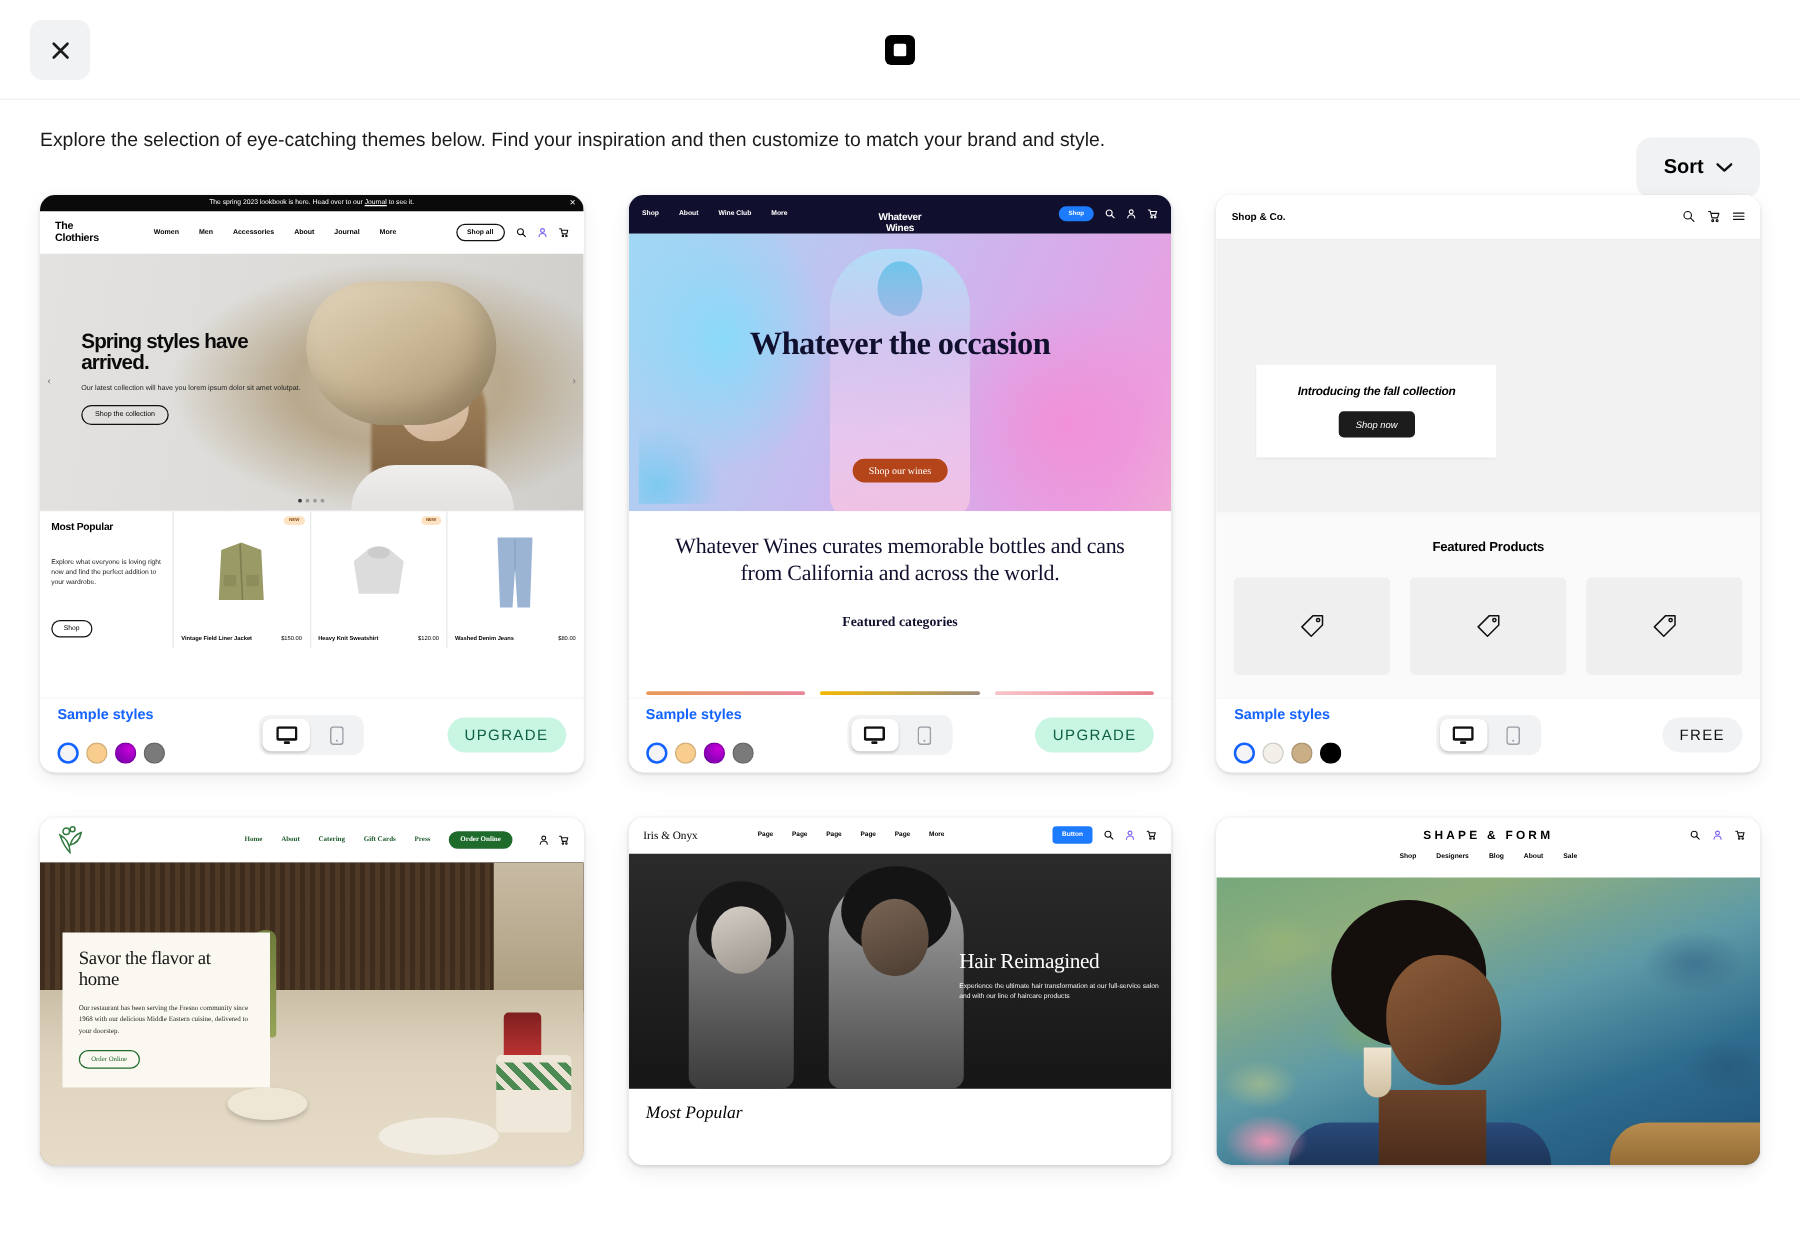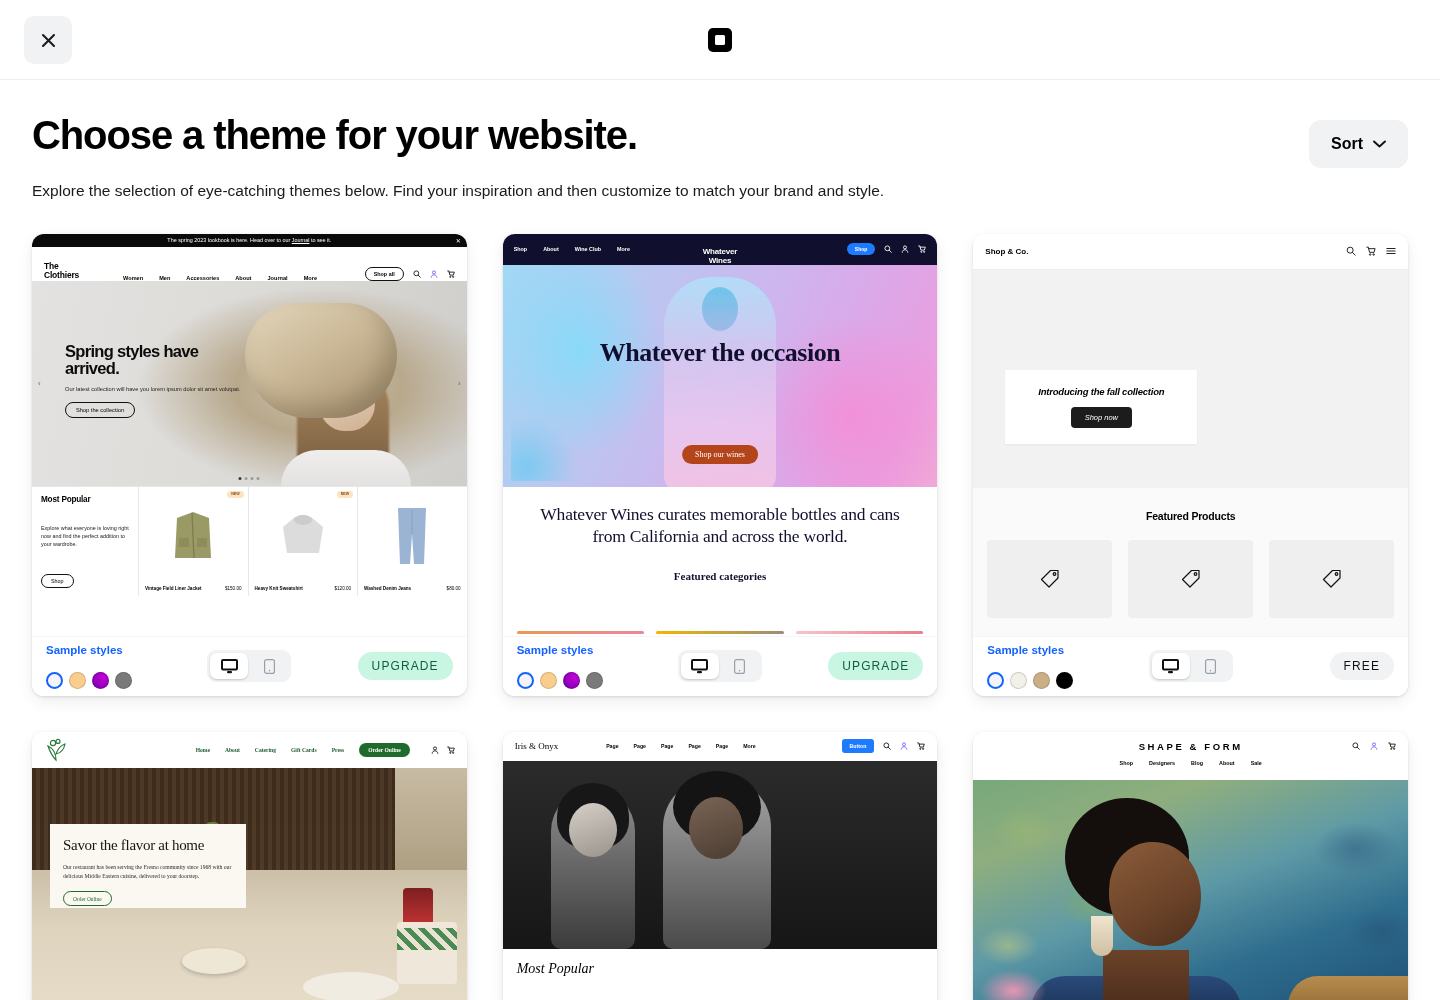--- a/index.html
+++ b/index.html
@@ -104,21 +104,21 @@
   
   
   .c1-banner {
     height: 13px; background: #0a0a0a; color: #fff;
     font-size: 5.4px; display: flex; align-items: center; justify-content: center;
     position: relative;
   }
   .c1-banner u { text-underline-offset: 1px; }
   .c1-banner .bx { position: absolute; right: 6px; font-size: 6px; }
   .c1-nav {
-    height: 34px; display: flex; align-items: flex-end; padding: 0 12px;
+    height: 34px; display: flex; align-items: center; padding: 0 12px;
     background: #fff; gap: 0;
   }
   .c1-logo { font-size: 8.5px; font-weight: 700; line-height: 1.1; letter-spacing: -.2px; }
   .c1-links { display: flex; gap: 16px; margin-left: 44px; font-size: 5.6px; font-weight: 700; }
   .c1-right { margin-left: auto; display: flex; align-items: center; gap: 9px; }
   .c1-shopall {
     border: 1px solid #111; border-radius: 10px; font-size: 5.4px; font-weight: 700;
     padding: 3px 8px;
   }
   .c1-hero {
@@ -224,21 +224,21 @@
   .c4-curtain { position:absolute; right:0; top:0; width:72px; height:130px; background: linear-gradient(180deg,#c8bba4,#a79878); }
   .c4-table { position:absolute; left:0; right:0; bottom:0; height: 140px;
     background: linear-gradient(180deg,#cbbfa8 0%, #ded3bd 40%, #e7dcc8 100%); }
   .c4-dish1 { position:absolute; left:150px; bottom:36px; width:64px; height:26px; border-radius:50%; background:#efe7d6; box-shadow:0 2px 4px rgba(0,0,0,.2);}
   .c4-dish2 { position:absolute; right:68px; bottom:8px; width:96px; height:30px; border-radius:50%; background:#f0ece1; }
   .c4-jar { position:absolute; right:34px; top:120px; width:30px; height:38px; border-radius:4px; background: linear-gradient(180deg,#7e1f1f,#c23434); }
   .c4-bottle { position:absolute; left:172px; top:54px; width:17px; height:86px; border-radius:7px 7px 3px 3px; background: linear-gradient(180deg,#6d7a3a,#97a55a); }
   .c4-mill { position:absolute; left:146px; top:70px; width:16px; height:70px; border-radius:4px; background: linear-gradient(180deg,#c9721f,#8d4a12); }
   .c4-box { position:absolute; right:10px; bottom:26px; width:60px; height:62px; border-radius:4px; background:#efe8da; }
   .c4-box i { position:absolute; inset: 6px 0 auto 0; height:22px; background: repeating-linear-gradient(45deg,#2f7a3c 0 5px, #e9e2d3 5px 10px); opacity:.85; display:block;}
-  .c4-card { position:absolute; left: 18px; top: 56px; width: 196px; background:#fbf8f1; padding: 13px 13px 2px; }
+  .c4-card { position:absolute; left: 18px; top: 56px; width: 166px; background:#fbf8f1; padding: 13px 13px 15px; }
   .c4-h1 { font-family:"Liberation Serif", serif; font-size: 15px; line-height: 1.18; color:#161616; letter-spacing:-.3px;}
   .c4-p { font-family:"Liberation Serif", serif; font-size: 5.6px; line-height:1.62; margin-top: 9px; color:#2b2b2b;}
   .c4-cta { display:inline-block; margin-top: 10px; border:1px solid #1f6b2c; color:#1f6b2c; font-family:"Liberation Serif", serif; border-radius:9px; font-size:5.4px; padding: 3.5px 9px; }
 
   
   .c5-nav { height: 29px; background:#fff; display:flex; align-items:center; padding: 0 12px; }
   .c5-logo { font-family:"Liberation Serif", serif; font-size: 9px; }
   .c5-links { display:flex; gap:15px; margin-left: 48px; font-size:5.2px; font-weight:700; }
   .c5-right { margin-left:auto; display:flex; align-items:center; gap: 9px; }
   .c5-btn { background:#1d7bff; color:#fff; border-radius:3px; font-size:5.2px; font-weight:700; padding:4px 8px; }
@@ -295,21 +295,20 @@
   </button>
   <span class="brand-logo">
     <svg class="icon" width="26" height="26" viewBox="0 0 26 26">
       <rect x="1" y="1" width="24" height="24" rx="5" fill="#000"></rect>
       <rect x="8" y="8" width="10" height="10" rx="1.5" fill="#fff"></rect>
     </svg>
   </span>
 </div>
 
 <div class="head-wrap">
-  <h1 class="title">Choose a theme for your website.</h1>
   <p class="subtitle">Explore the selection of eye-catching themes below. Find your inspiration and then customize to match your brand and style.</p>
   <button class="sort-btn">
     <span>Sort</span>
     <span>
       <svg class="icon" width="13" height="8" viewBox="0 0 13 8" fill="none" stroke="#111" stroke-width="1.9" stroke-linecap="round" stroke-linejoin="round">
         <path d="M1 1.5 L6.5 6.5 L12 1.5"></path>
       </svg>
     </span>
   </button>
 </div>
@@ -731,20 +730,24 @@
             </span>
         </div>
       </div>
       <div class="c5-hero">
         <div class="c5-p1"></div>
         <div class="c5-p1h"></div>
         <div class="c5-p1f"></div>
         <div class="c5-p2"></div>
         <div class="c5-p2h"></div>
         <div class="c5-p2f"></div>
+        <div class="c5-txt">
+          <div class="c5-h1">Hair Reimagined</div>
+          <div class="c5-p">Experience the ultimate hair transformation at our full-service salon and with our line of haircare products</div>
+        </div>
       </div>
       <div class="c5-body">
         <div class="c5-mp">Most Popular</div>
       </div>
     </div>
   </div>
 
   <div class="card short">
     <div class="preview">
       <div class="c6-nav">

